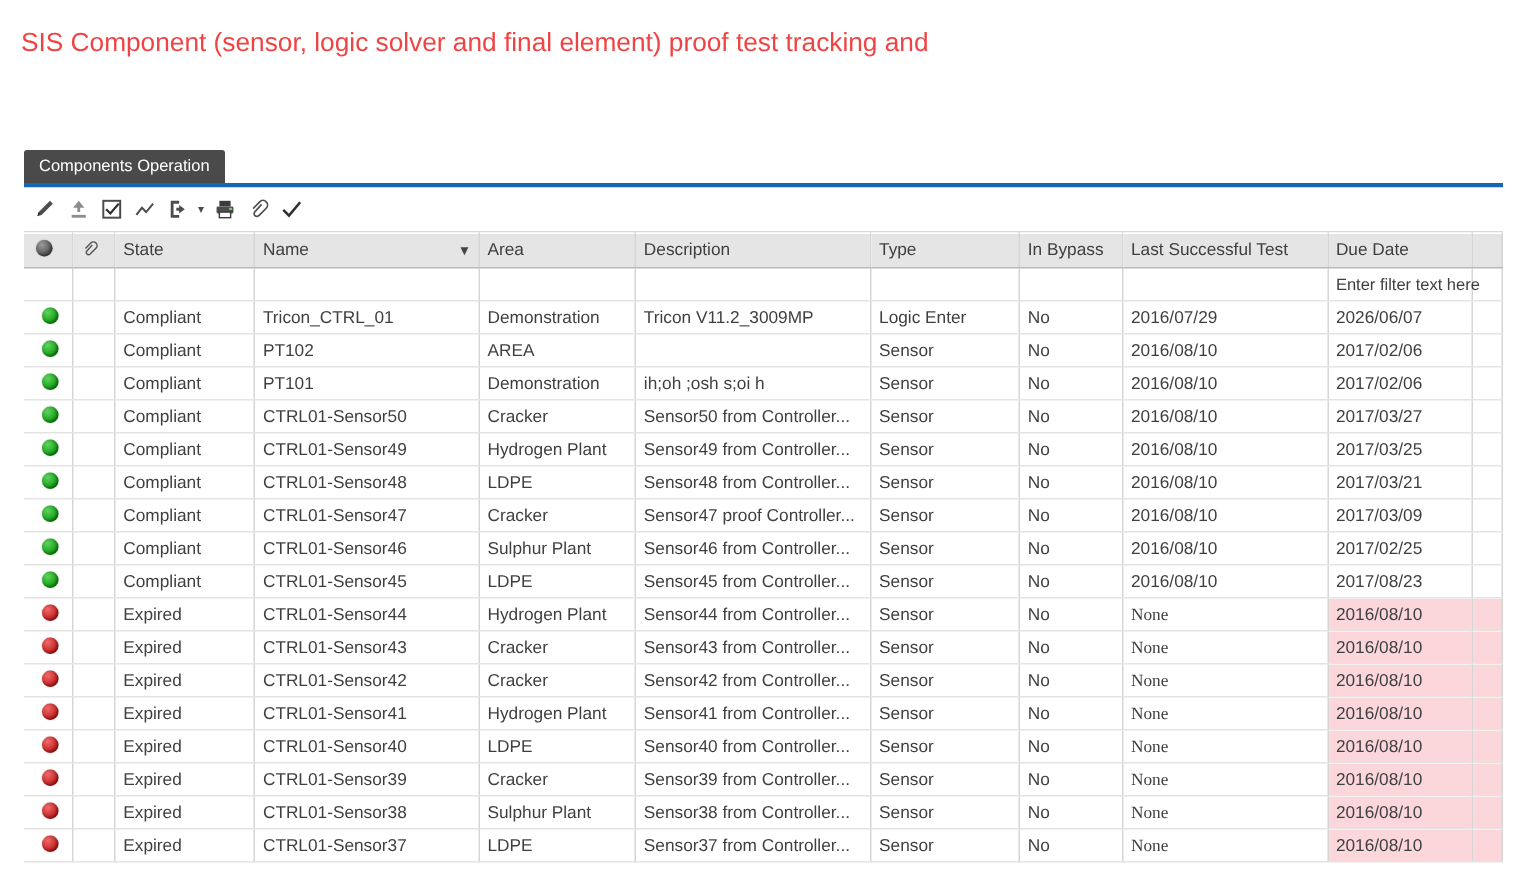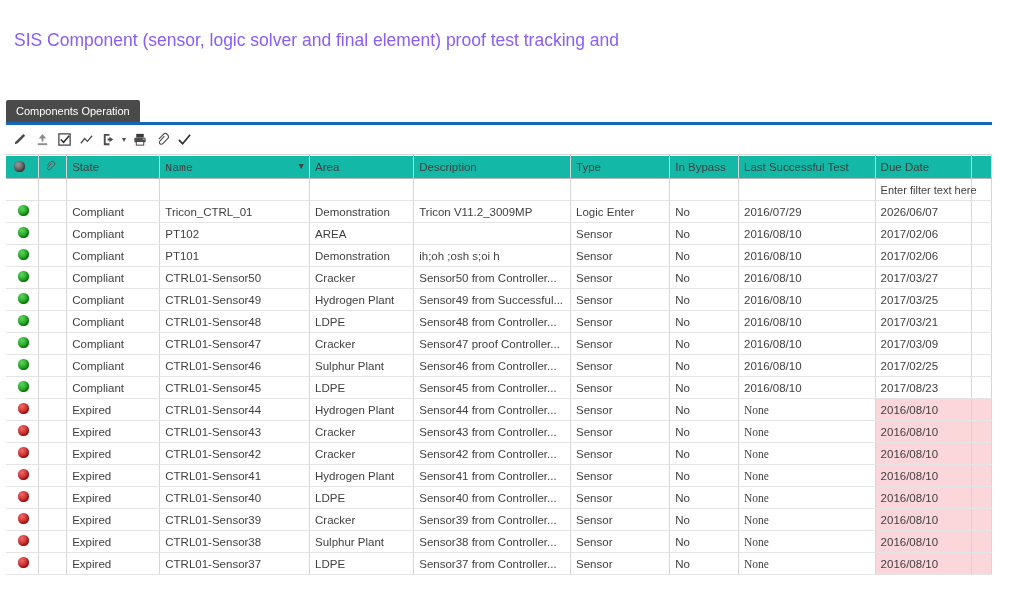--- a/index.html
+++ b/index.html
@@ -8,30 +8,30 @@
     background: #ffffff;
   }
   body {
     width: 1010px;
     height: 590px;
     font-family: "Liberation Sans", sans-serif;
     color: #3a3a3a;
     overflow: hidden;
   }
   .caption {
-    padding: 28px 14px 0 14px;
+    padding: 16px 14px 0 14px;
     font-size: 17.5px;
     line-height: 1.45;
-    color: #8b5cf6;
+    color: #ef4444;
   }
   .caption div { white-space: nowrap; }
 
   .panel {
     position: absolute;
-    left: 6px;
+    left: 16px;
     top: 100px;
     width: 986px;
   }
 
   
   .tabstrip {
     display: flex;
     align-items: flex-end;
     height: 22px;
   }
@@ -92,31 +92,30 @@
     text-align: left;
     font-weight: normal;
     overflow: hidden;
     white-space: nowrap;
     text-overflow: ellipsis;
     height: 21px;
     vertical-align: middle;
     color: #3f3f3f;
   }
   table.grid thead th {
-    background: #14b8a6;
+    background: #e5e5e5;
     border-bottom: 1px solid #b9b9b9;
     border-top: 1px solid #ffffff;
     height: 22px;
     font-size: 11.5px;
   }
   .hdr-inner {
     display: flex;
     align-items: center;
     justify-content: space-between;
-    font-family: Liberation Mono, monospace;
   }
   .sort-caret {
     font-size: 9px;
     color: #444;
     margin-left: 4px;
   }
   .filterrow td {
     height: 19px;
     border-bottom: 1px solid #b9b9b9;
     color: #6d6d6d;
@@ -323,21 +322,21 @@
           <td>2016/08/10</td>
           <td>2017/03/27</td>
           <td></td>
         </tr>
         <tr>
           <td><span class="led green"></span></td>
           <td></td>
           <td>Compliant</td>
           <td>CTRL01-Sensor49</td>
           <td>Hydrogen Plant</td>
-          <td>Sensor49 from Successful...</td>
+          <td>Sensor49 from Controller...</td>
           <td>Sensor</td>
           <td>No</td>
           <td>2016/08/10</td>
           <td>2017/03/25</td>
           <td></td>
         </tr>
         <tr>
           <td><span class="led green"></span></td>
           <td></td>
           <td>Compliant</td>

